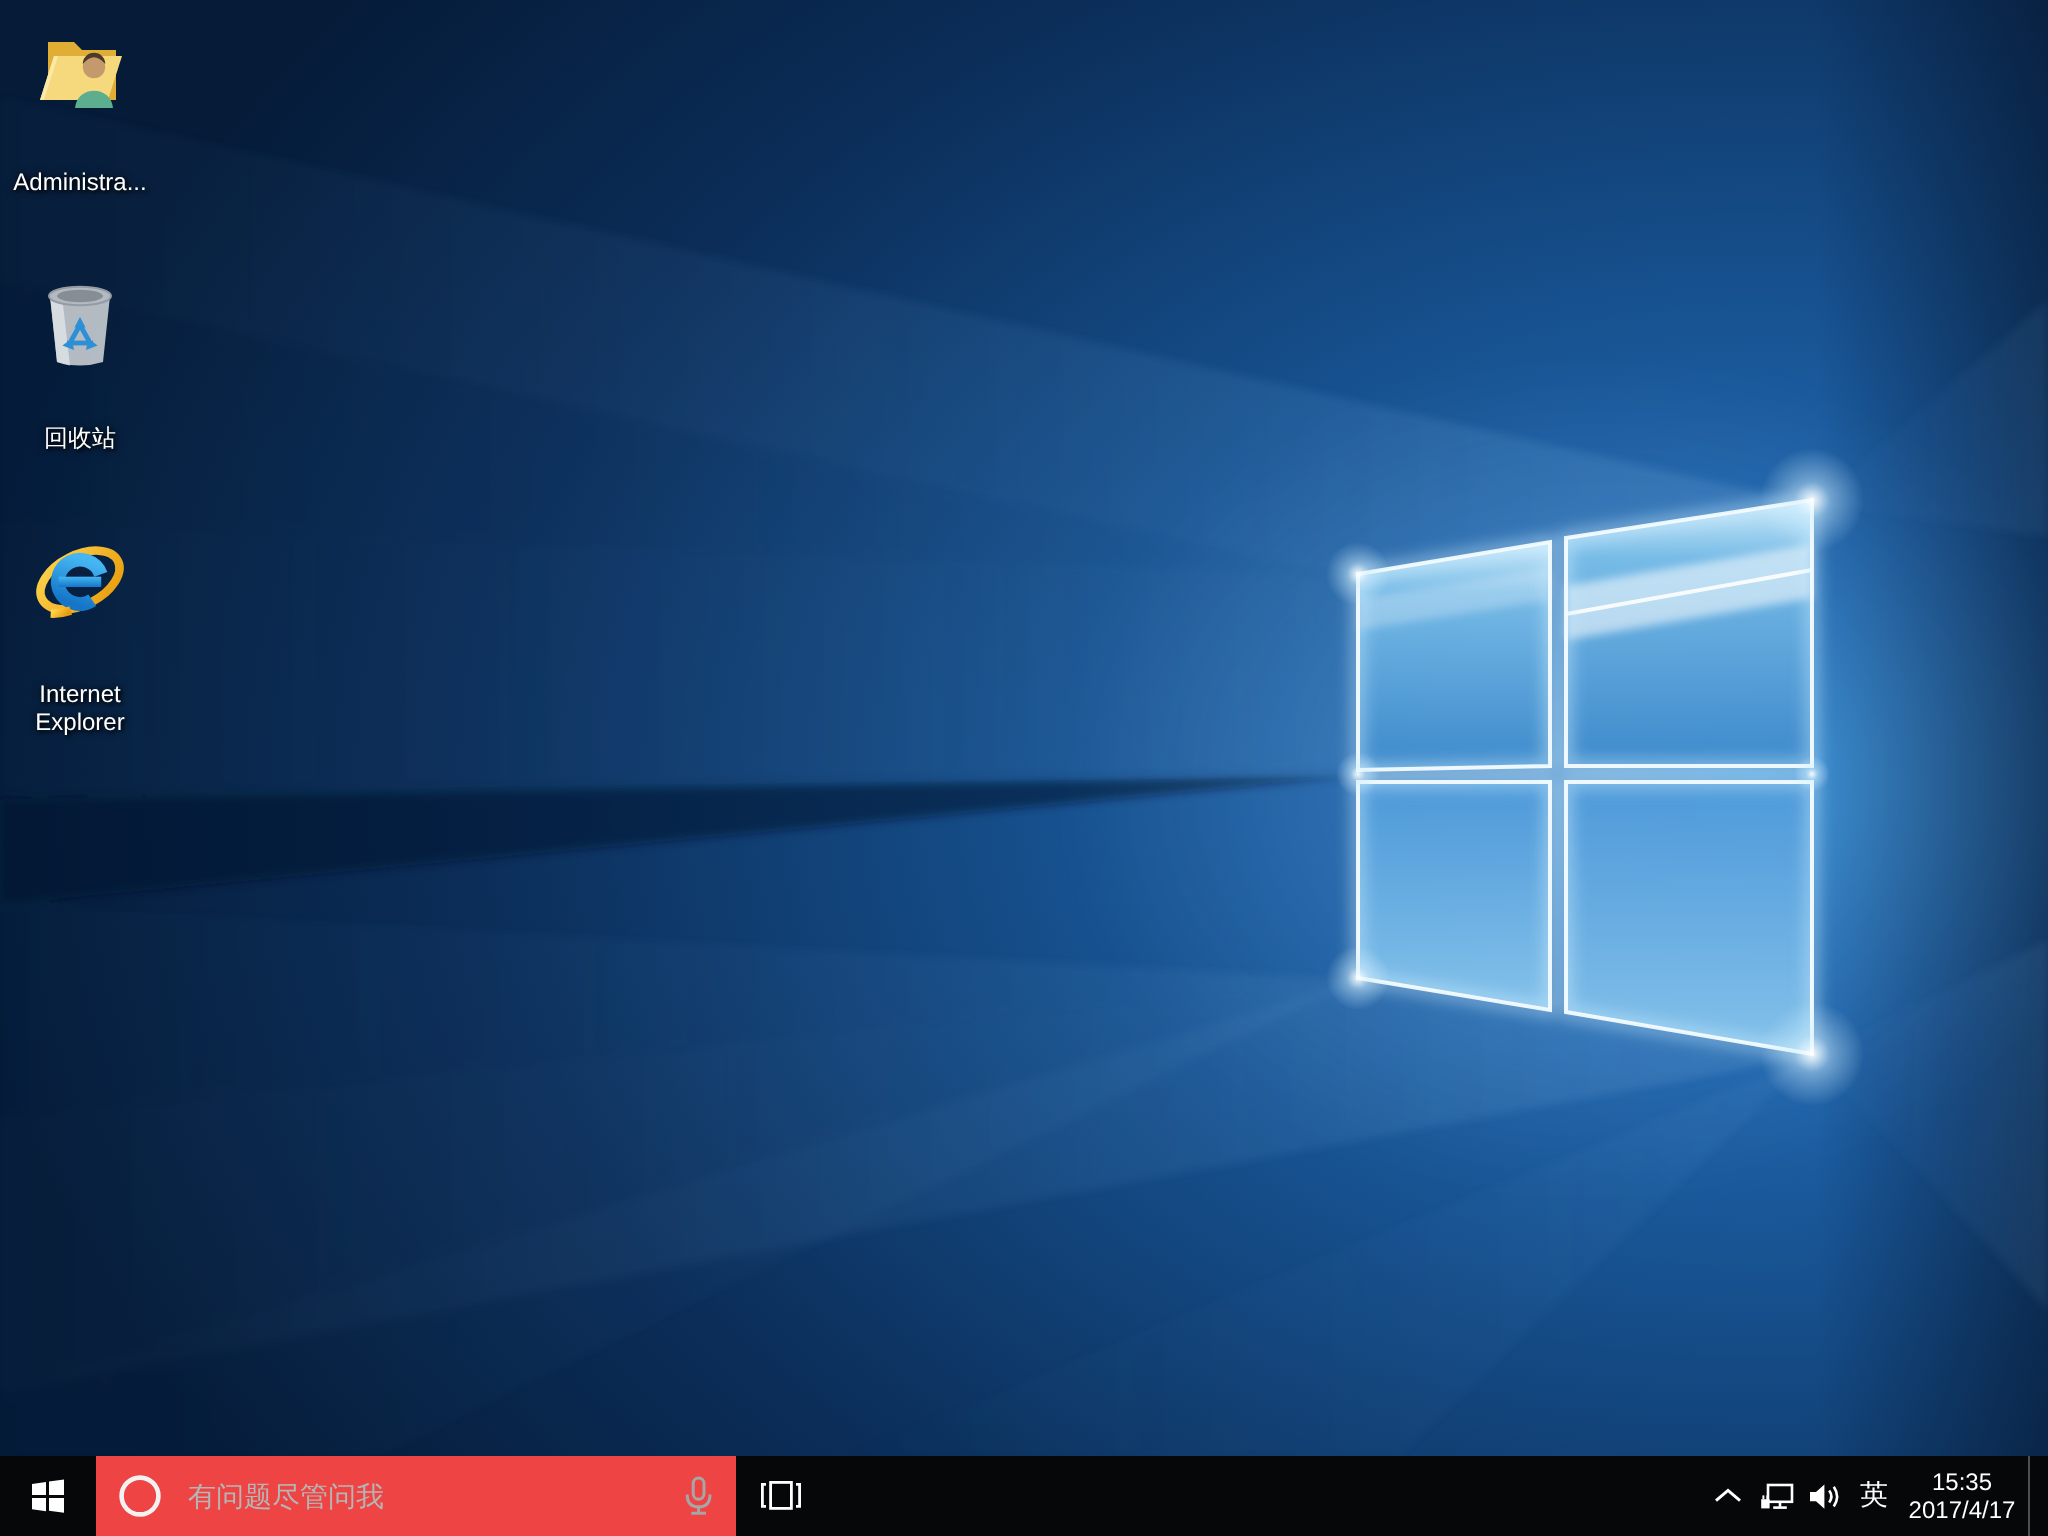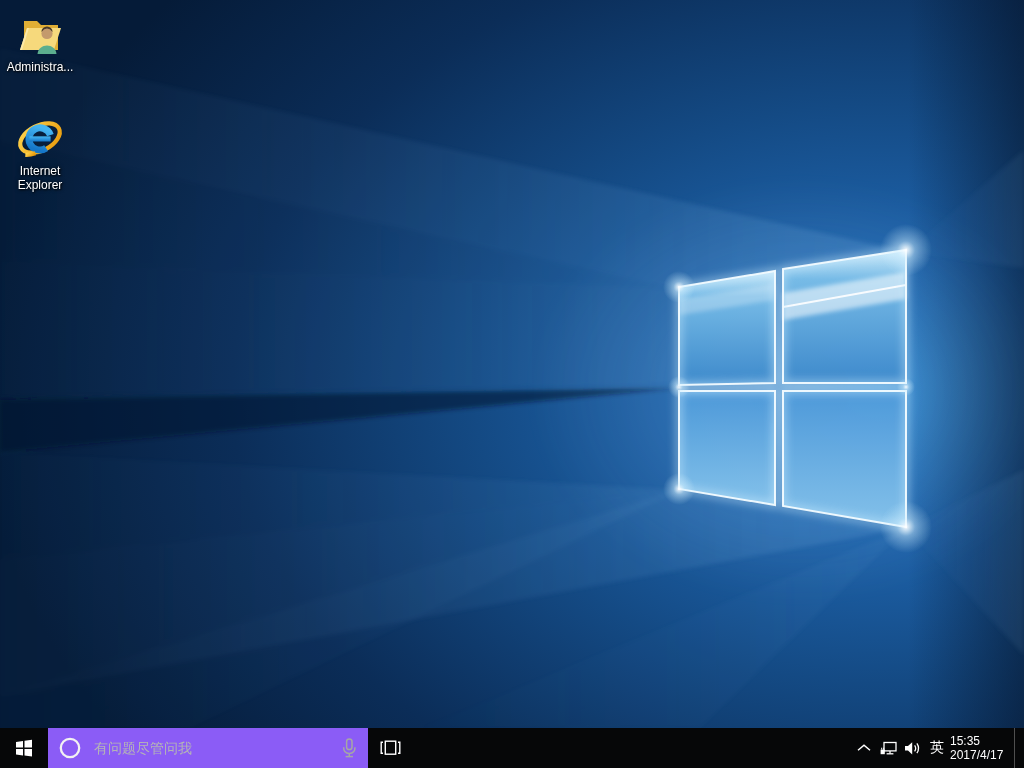--- a/index.html
+++ b/index.html
@@ -7,49 +7,49 @@
     position:relative; width:1024px; height:768px; overflow:hidden;
     font-family:"Liberation Sans","DejaVu Sans",sans-serif;
     user-select:none;
   }
   
   .wallpaper { position:absolute; left:0; top:0; width:1024px; height:728px; }
   .wallpaper svg { display:block; width:100%; height:100%; }
 
   
   .desk-icons { position:absolute; top:10px; left:1px; width:78px; display:flex; flex-direction:column; }
-  .desk-item { display:flex; flex-direction:column; align-items:center; margin-bottom:40px; cursor:default; }
+  .desk-item { display:flex; flex-direction:column; align-items:center; margin-bottom:40px; cursor:default;gap:24px; }
   .desk-item svg.dicon { width:48px; height:48px; }
   .desk-label {
     margin-top:2px; font-size:12px; line-height:14px; color:#fff; text-align:center;
     max-width:76px; text-shadow:1px 1px 2px #000, 0 0 4px rgba(0,0,0,.85);
   }
 
   
   .taskbar {
     position:absolute; left:0; right:0; bottom:0; height:40px;
     background:#060708; display:flex; align-items:stretch; z-index:5;
   }
   .tb-btn { display:flex; align-items:center; justify-content:center; }
   .start { width:48px; }
-  .searchbox { width:320px; background:#8b5cf6; display:flex; align-items:center; }
+  .searchbox { width:320px; background:#ef4444; display:flex; align-items:center; }
   .cortana { margin:0 12px 0 10px; flex:0 0 auto; }
   .searchbox input {
     flex:1; background:transparent; border:0; outline:0; color:#ececec;
     font-size:14px; font-family:inherit; padding:0; min-width:0;
   }
   .searchbox input::placeholder { color:#b5b5b5; opacity:1; }
   .mic { margin:0 11px; flex:0 0 auto; display:flex; align-items:center; }
   .taskview { width:44px; }
   .spacer { flex:1; }
   .tray { display:flex; align-items:stretch; }
   .tray .ticon { width:24px; }
   .lang { width:26px; color:#fff; font-size:14px; }
   .clock {
-    width:62px; display:flex; flex-direction:column; justify-content:center; 
+    width:62px; display:flex; flex-direction:column; justify-content:center; align-items:center;
     color:#fff; font-size:12px; line-height:14px; padding-right:2px;
   }
   .show-desktop { width:9px; border-left:1px solid #4f4f4f; }
 </style>
 </head>
 <body>
 
 <div id="screen">
 
   <div class="wallpaper">
@@ -156,20 +156,36 @@
         <polygon points="4,40 11,18 13,18 6,40" fill="#fce9a8"></polygon>
         <circle cx="31" cy="23.5" r="5.6" fill="#c49a6c"></circle>
         <path d="M25.4,22 a5.6,5.6 0 0 1 11.2,0 q-2.8,-3.4 -5.6,-3.4 t-5.6,3.4z" fill="#4a3a2a"></path>
         <path d="M21.5,44 C22.5,32.5 39.5,32.5 40.5,44 Z" fill="#5cae8e"></path>
       </svg>
       <div class="desk-label">Administra...</div>
     </div>
 
 
 
+    <div class="desk-item">
+      <svg class="dicon" viewBox="0 0 48 48">
+        <path d="M9,10 L12.5,43 Q24,46.5 35.5,43 L39,10 Z" fill="#c7ccd2" opacity=".9"></path>
+        <path d="M9,10 L12.5,43 Q16,44.3 19,44.8 L15,10 Z" fill="#dde2e7" opacity=".85"></path>
+        <ellipse cx="24" cy="10" rx="15.5" ry="4.6" fill="#b4bac1" stroke="#959ba3" stroke-width="1"></ellipse>
+        <ellipse cx="24" cy="10" rx="11.5" ry="3.1" fill="#868d95"></ellipse>
+        <g fill="none" stroke="#2d8fd6" stroke-width="2.4">
+          <path d="M19.5,32.5 L24,24.5 L28.5,32.5"></path>
+          <path d="M17.5,33.5 L30.5,33.5"></path>
+        </g>
+        <polygon points="24,20.5 21.2,25.8 26.8,25.8" fill="#2d8fd6"></polygon>
+        <polygon points="15.2,34.7 21,37 20,31.2" fill="#2d8fd6"></polygon>
+        <polygon points="32.8,34.7 28,31.2 27,37" fill="#2d8fd6"></polygon>
+      </svg>
+      <div class="desk-label">回收站</div>
+    </div>
 
     <div class="desk-item">
       <svg class="dicon" viewBox="0 0 52 52">
         <defs>
           <linearGradient id="ieE" x1="0" y1="0" x2="0" y2="1">
             <stop offset="0%" stop-color="#45b6f2"></stop>
             <stop offset="100%" stop-color="#1576c8"></stop>
           </linearGradient>
           <linearGradient id="ieRing" x1="0" y1="0" x2="1" y2="1">
             <stop offset="0%" stop-color="#ffd34d"></stop>

